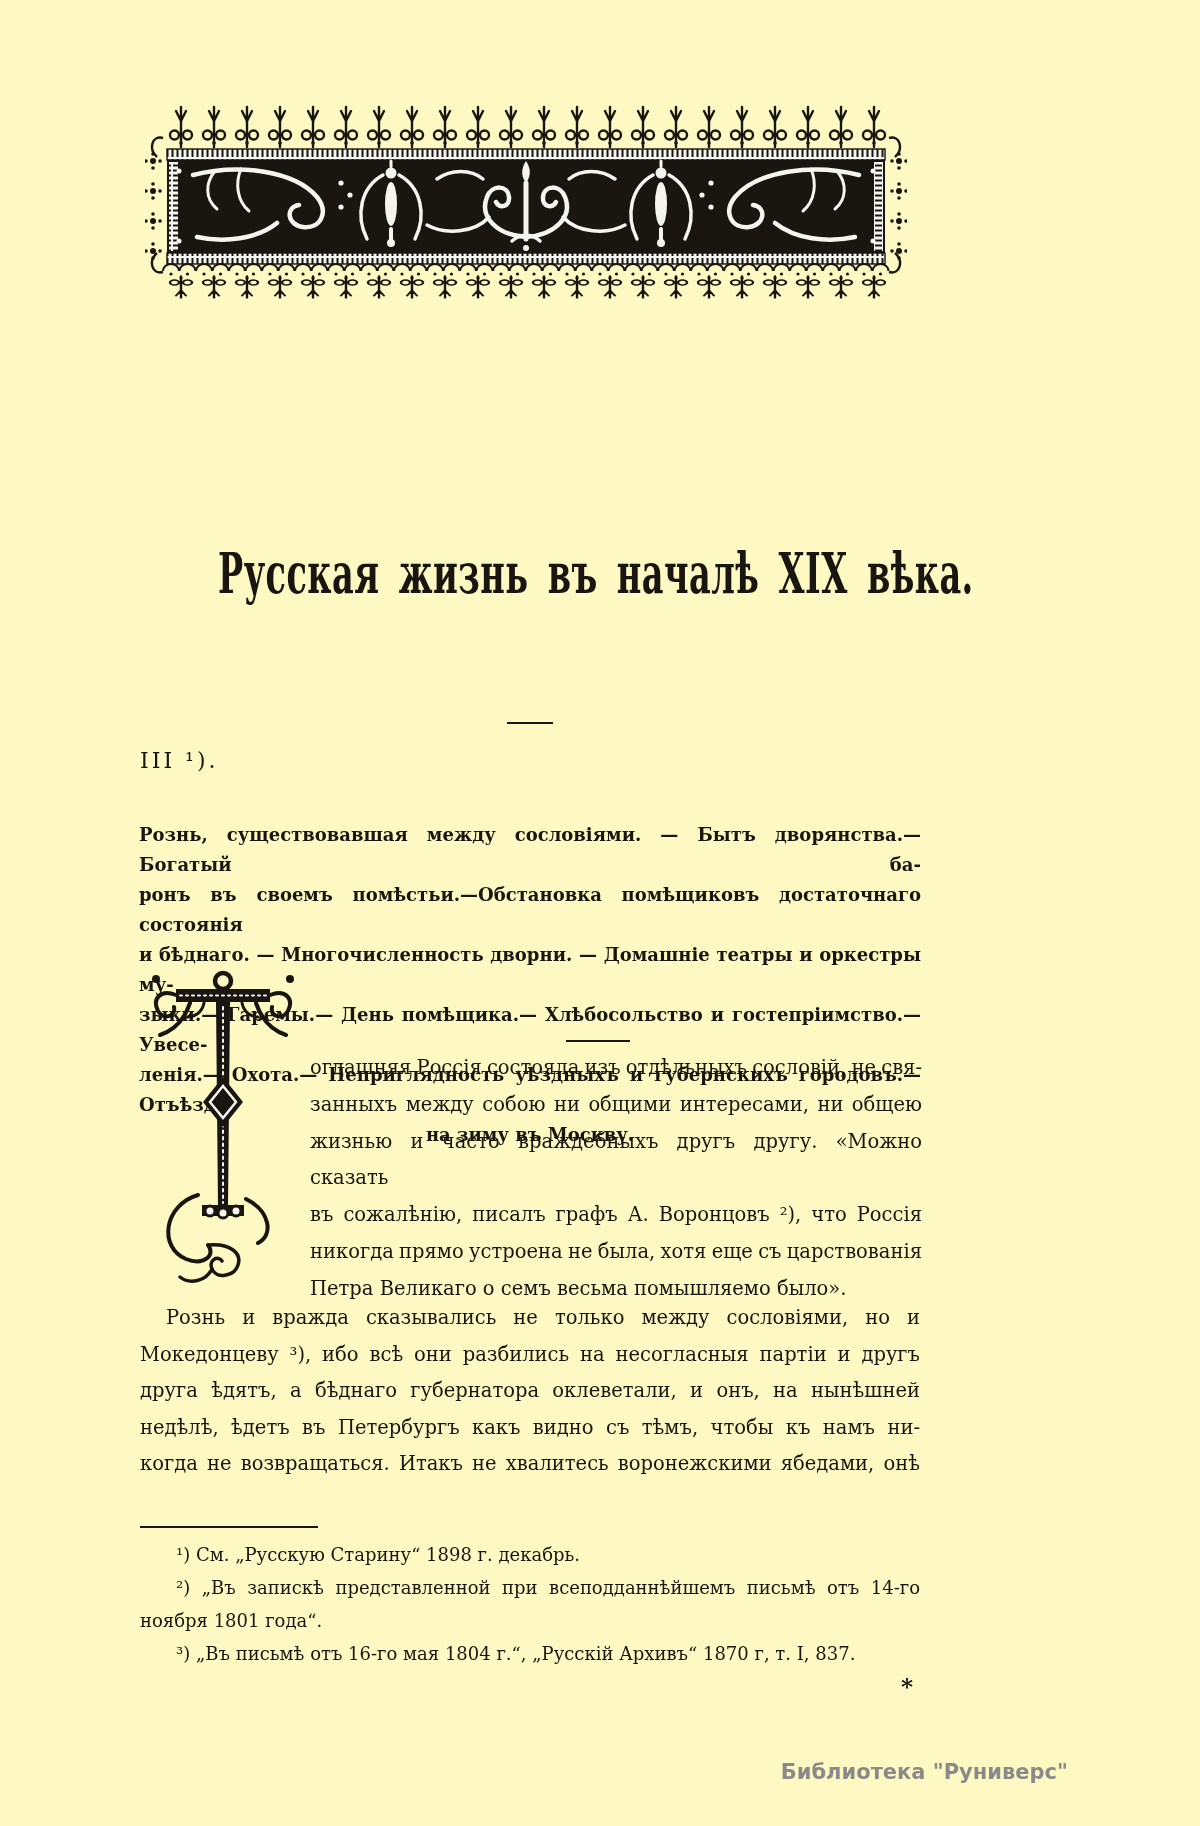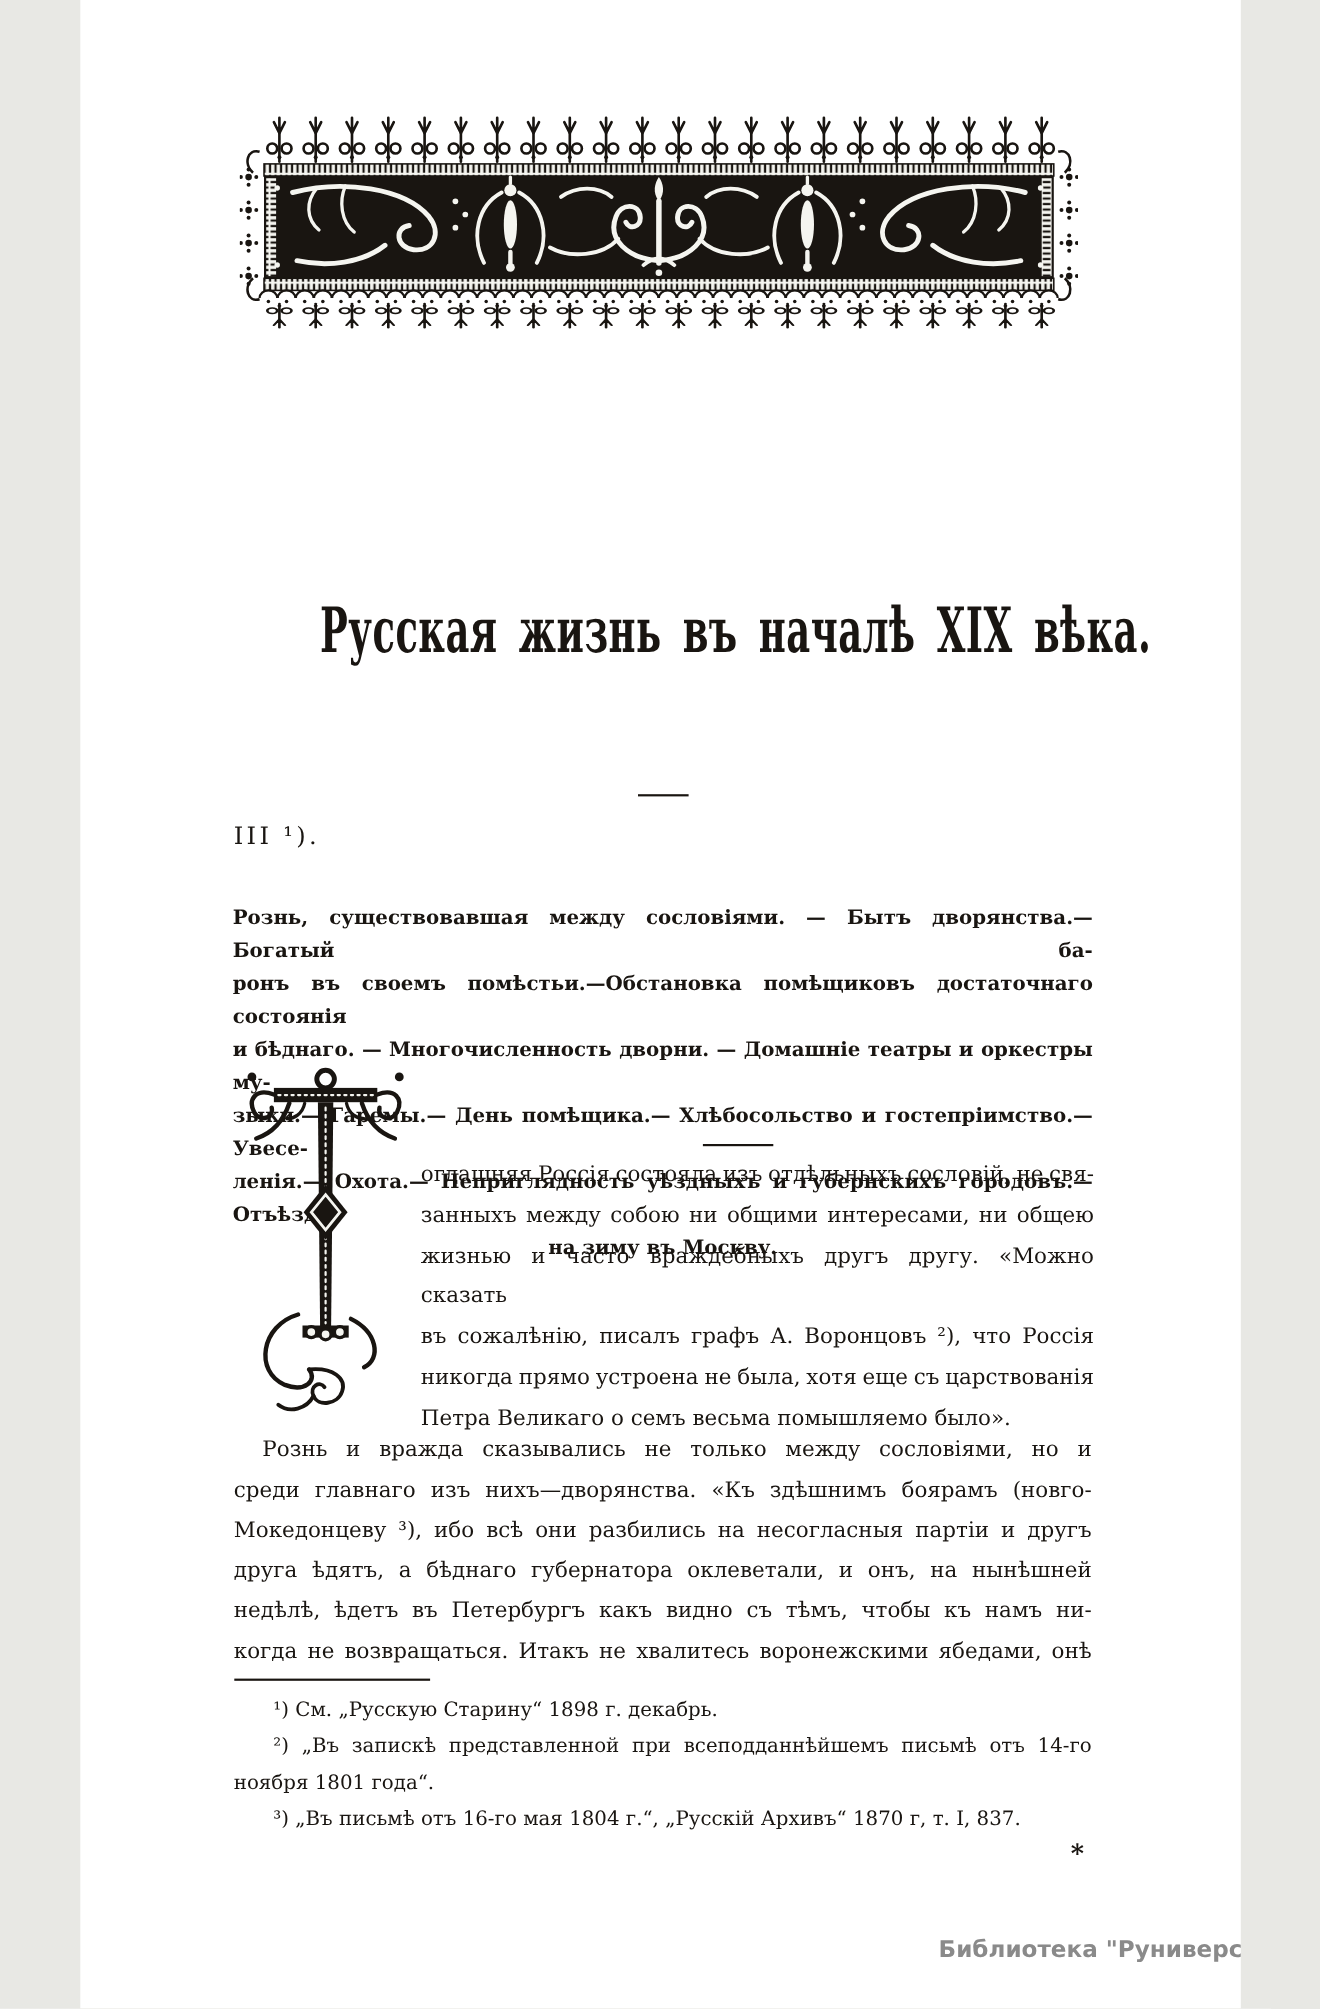--- a/index.html
+++ b/index.html
@@ -1,18 +1,18 @@
 <!DOCTYPE html>
 <html><head>
 <meta charset="utf-8">
 <style>
   html,body{margin:0;padding:0;background:#e8e8e4;}
   .page{
-    position:relative;width:1055px;height:1826px;margin:0 auto;
-    background:#ffffff;color:#191511;overflow:hidden;
+    position:relative;width:1200px;height:1826px;margin:0 auto;
+    background:#fef9c3;color:#191511;overflow:hidden;
     font-family:"DejaVu Serif","Liberation Serif",serif;
   }
   
   .band{position:absolute;left:145px;top:103px;width:762px;height:196px;}
   
   .title{
     position:absolute;left:140px;top:540px;width:780px;margin:0;
     text-align:center;font-size:42px;font-weight:700;letter-spacing:.5px;word-spacing:9px;
     white-space:nowrap;transform:scale(.8,1.35);transform-origin:50% 0;
   }
@@ -284,21 +284,20 @@
     <div class="jline">огдашняя Россія состояла изъ отдѣльныхъ сословій, не свя-</div>
     <div class="jline">занныхъ между собою ни общими интересами, ни общею</div>
     <div class="jline">жизнью и часто враждебныхъ другъ другу. «Можно сказать</div>
     <div class="jline">въ сожалѣнію, писалъ графъ А. Воронцовъ ²), что Россія</div>
     <div class="jline">никогда прямо устроена не была, хотя еще съ царствованія</div>
     <div class="plain">Петра Великаго о семъ весьма помышляемо было».</div>
   </div>
 
   <div class="para para2">
     <div class="jline indent">Рознь и вражда сказывались не только между сословіями, но и</div>
-    <div class="jline">среди главнаго изъ нихъ—дворянства. «Къ здѣшнимъ боярамъ (новго-</div>
     <div class="jline">Мокедонцеву ³), ибо всѣ они разбились на несогласныя партіи и другъ</div>
     <div class="jline">друга ѣдятъ, а бѣднаго губернатора оклеветали, и онъ, на нынѣшней</div>
     <div class="jline">недѣлѣ, ѣдетъ въ Петербургъ какъ видно съ тѣмъ, чтобы къ намъ ни-</div>
     <div class="jline">когда не возвращаться. Итакъ не хвалитесь воронежскими ябедами, онѣ</div>
   </div>
 
   <div class="rule fnrule"></div>
   <div class="footnotes">
     <div class="plain fn-first">¹) См. „Русскую Старину“ 1898 г. декабрь.</div>
     <div class="jline fn-first">²) „Въ запискѣ представленной при всеподданнѣйшемъ письмѣ отъ 14-го</div>

